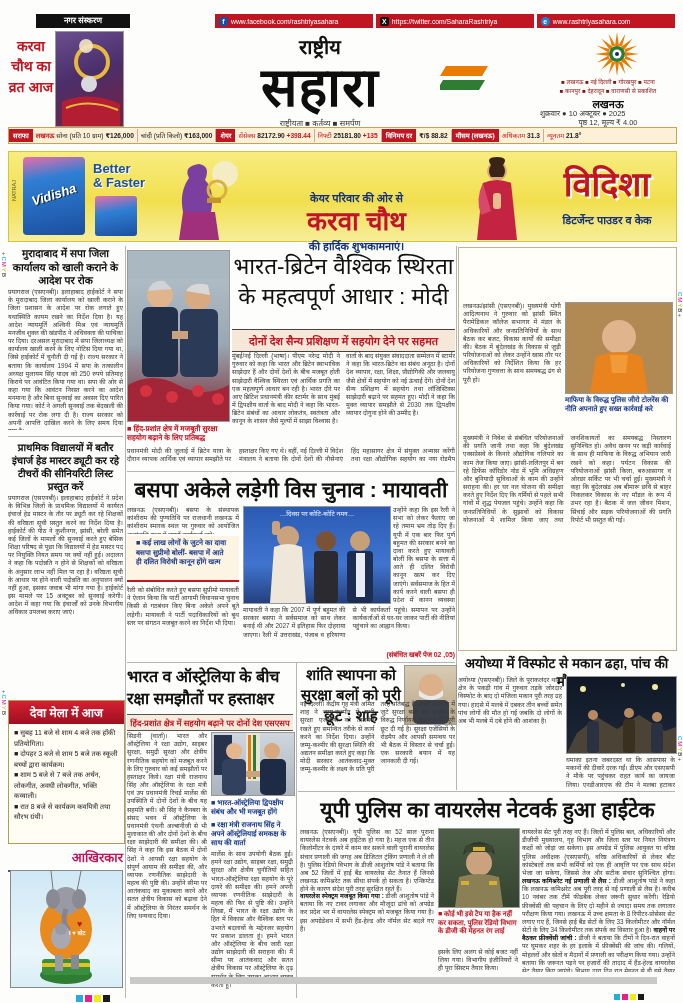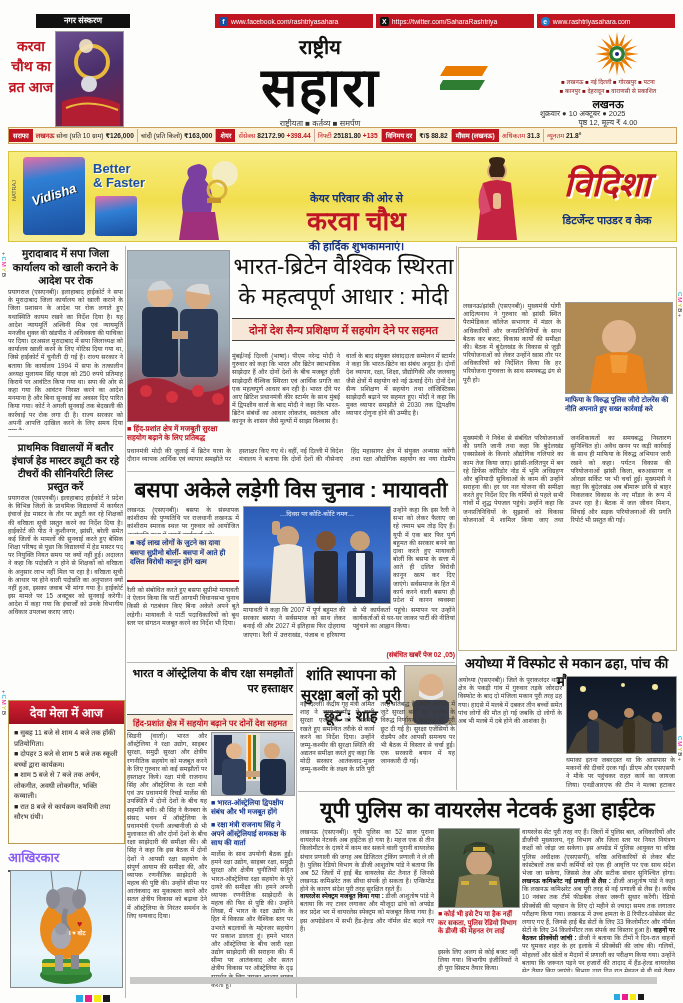--- a/index.html
+++ b/index.html
@@ -132,21 +132,21 @@
       <div style="font-size:11px;font-weight:bold;color:#14317c;">की हार्दिक शुभकामनाएं।</div>
     </div>
     <svg class="b" style="left:448px;top:3px;" width="80" height="85">
       <circle cx="40" cy="16" r="10" fill="#d9a87e"></circle>
       <path d="M34 10 Q28 2 40 2 Q52 2 46 10 Q50 16 46 22 L34 22 Q30 16 34 10" fill="#3a2416"></path>
       <path d="M26 28 Q40 22 54 28 L60 85 L20 85 Z" fill="#c42341"></path>
       <path d="M26 28 Q18 44 24 60 L34 56 Z" fill="#d8486a"></path>
       <rect x="36" y="38" width="8" height="16" rx="3" fill="#e8bd90"></rect>
     </svg>
     <div class="b" style="left:530px;top:8px;width:136px;text-align:center;">
-      <div style="font-size:34px;font-weight:800;font-style:italic;color:#c01622;text-shadow:2px 2px #fff;">विदिशा</div>
+      <div style="font-size:34px;font-weight:800;color:#c01622;text-shadow:2px 2px #fff;">विदिशा</div>
       <div style="font-size:11px;font-weight:bold;color:#14317c;margin-top:6px;">डिटर्जेन्ट पाउडर व केक</div>
     </div>
   </div>
 
   <div class="b vrule" style="left:125px;top:246px;height:752px;"></div>
   <div class="b vrule" style="left:456px;top:246px;height:544px;"></div>
   <div class="b vrule" style="left:296px;top:663px;height:335px;"></div>
 
   <div class="b hl just" style="left:8px;top:247px;width:115px;font-size:10.5px;line-height:1.3;text-align:center;">मुरादाबाद में सपा जिला कार्यालय को खाली कराने के आदेश पर रोक</div>
   <div class="b just body-t" style="left:8px;top:288px;width:115px;height:142px;">प्रयागराज (एसएनबी)। इलाहाबाद हाईकोर्ट ने सपा के मुरादाबाद जिला कार्यालय को खाली कराने के जिला प्रशासन के आदेश पर रोक लगाते हुए यथास्थिति कायम रखने का निर्देश दिया है। यह आदेश न्यायमूर्ति अश्विनी मिश्र एवं न्यायमूर्ति मनजीव शुक्ल की खंडपीठ ने अधिवक्ता की याचिका पर दिया। दरअसल मुरादाबाद में सपा जिलाध्यक्ष को कार्यालय खाली करने के लिए नोटिस दिया गया था, जिसे हाईकोर्ट में चुनौती दी गई है। राज्य सरकार ने बताया कि कार्यालय 1994 में सपा के तत्कालीन अध्यक्ष मुलायम सिंह यादव को 250 रुपये प्रतिमाह किराये पर आवंटित किया गया था। सपा की ओर से कहा गया कि आवंटन निरस्त करने का आदेश मनमाना है और बिना सुनवाई का अवसर दिए पारित किया गया। कोर्ट ने अगली सुनवाई तक बेदखली की कार्रवाई पर रोक लगा दी है। राज्य सरकार को अपनी आपत्ति दाखिल करने के लिए समय दिया गया है।</div>
@@ -157,21 +157,21 @@
   <div class="b" style="left:8px;top:700px;width:115px;height:142px;border:1px solid #b89a56;background:#fffdf4;">
     <div style="background:linear-gradient(180deg,#d42031,#9e1020);color:#fff;font-weight:bold;font-size:12px;text-align:center;padding:3px 8px;">देवा मेला में आज</div>
     <div style="padding:4px 5px;font-size:7px;line-height:1.5;color:#222;">
       <div>■ सुबह 11 बजे से शाम 4 बजे तक हॉकी प्रतियोगिता।</div>
       <div>■ दोपहर 3 बजे से शाम 5 बजे तक स्कूली बच्चों द्वारा कार्यक्रम।</div>
       <div>■ शाम 5 बजे से 7 बजे तक अर्चन, लोकगीत, अवधी लोकगीत, भक्ति कव्वाली।</div>
       <div>■ रात 8 बजे से कार्यक्रम कवयित्री तथा सौरभ ग्रंथी।</div>
     </div>
   </div>
 
-  <div class="b" style="left:8px;top:848px;width:115px;text-align:left;font-size:13px;font-weight:800;color:#8b5cf6;border-bottom:2px solid #555;padding-bottom:4px;">आखिरकार</div>
+  <div class="b" style="left:8px;top:848px;width:115px;text-align:right;font-size:13px;font-weight:800;color:#be185d;border-bottom:2px solid #555;padding-bottom:4px;">आखिरकार</div>
   <div class="b photo" style="left:10px;top:870px;width:111px;height:116px;background:linear-gradient(180deg,#cfe8f5 0%,#eaf6fb 70%,#d8eef7 100%);border:1px solid #888;">
     <svg width="111" height="116">
       <line x1="40" y1="0" x2="44" y2="36" stroke="#777" stroke-width="1"></line>
       <line x1="70" y1="0" x2="64" y2="30" stroke="#777" stroke-width="1"></line>
       <ellipse cx="55" cy="104" rx="26" ry="9" fill="#2e7d32"></ellipse>
       <rect x="31" y="88" width="48" height="16" rx="3" fill="#3a8f3e"></rect>
       <rect x="31" y="92" width="48" height="4" fill="#e3c322"></rect>
       <ellipse cx="55" cy="58" rx="26" ry="30" fill="#e88a1e"></ellipse>
       <circle cx="55" cy="30" r="14" fill="#9a9aa4"></circle>
       <ellipse cx="42" cy="28" rx="7" ry="10" fill="#8a8a94"></ellipse>
@@ -198,52 +198,52 @@
       <rect x="44" y="80" width="16" height="8" fill="#caa27e"></rect>
       <path d="M0 134 Q25 120 50 134 T101 134 L101 170 L0 170 Z" fill="#a32638"></path>
       <circle cx="18" cy="140" r="6" fill="#d4333f"></circle>
         <circle cx="44" cy="146" r="6" fill="#d4333f"></circle>
       <circle cx="70" cy="140" r="6" fill="#d4333f"></circle>
         <circle cx="90" cy="148" r="6" fill="#d4333f"></circle>
     </svg>
   </div>
   <div class="b cap red" style="left:127px;top:424px;width:101px;font-size:7.3px;">■ हिंद-प्रशांत क्षेत्र में मजबूती सुरक्षा सहयोग बढ़ाने के लिए प्रतिबद्ध</div>
   <div class="b hl" style="left:232px;top:252px;width:223px;font-size:22.5px;line-height:1.32;text-align:center;font-weight:400;">भारत-ब्रिटेन वैश्विक स्थिरता के महत्वपूर्ण आधार : मोदी</div>
-  <div class="b" style="left:232px;top:318px;width:223px;background:#f6e7d8;border-top:1.5px solid #444;border-bottom:1.5px solid #444;color:#c01622;font-weight:bold;font-size:11px;text-align:center;padding:3px 0;">दोनों देश सैन्य प्रशिक्षण में सहयोग देने पर सहमत</div>
+  <div class="b" style="left:232px;top:329px;width:223px;background:#f6e7d8;border-top:1.5px solid #444;border-bottom:1.5px solid #444;color:#c01622;font-weight:bold;font-size:11px;text-align:center;padding:3px 0;">दोनों देश सैन्य प्रशिक्षण में सहयोग देने पर सहमत</div>
   <div class="b just body-t" style="left:232px;top:352px;width:108px;height:92px;">मुंबई/नई दिल्ली (भाषा)। पीएम नरेन्द्र मोदी ने गुरुवार को कहा कि भारत और ब्रिटेन स्वाभाविक साझेदार हैं और दोनों देशों के बीच मजबूत होती साझेदारी वैश्विक स्थिरता एवं आर्थिक प्रगति का एक महत्वपूर्ण आधार बन रही है। भारत दौरे पर आए ब्रिटिश प्रधानमंत्री कीर स्टार्मर के साथ मुंबई में द्विपक्षीय वार्ता के बाद मोदी ने कहा कि भारत-ब्रिटेन संबंधों का आधार लोकतंत्र, स्वतंत्रता और कानून के शासन जैसे मूल्यों में साझा विश्वास है।</div>
   <div class="b just body-t" style="left:346px;top:352px;width:109px;height:92px;">वार्ता के बाद संयुक्त संवाददाता सम्मेलन में स्टार्मर ने कहा कि भारत-ब्रिटेन का संबंध अनूठा है। दोनों देश व्यापार, रक्षा, शिक्षा, प्रौद्योगिकी और जलवायु जैसे क्षेत्रों में सहयोग को नई ऊंचाई देंगे। दोनों देश सैन्य प्रशिक्षण में सहयोग तथा लॉजिस्टिक्स साझेदारी बढ़ाने पर सहमत हुए। मोदी ने कहा कि मुक्त व्यापार समझौते से 2030 तक द्विपक्षीय व्यापार दोगुना होने की उम्मीद है।</div>
   <div class="b just body-t" style="left:127px;top:447px;width:328px;height:22px;column-count:3;column-gap:8px;">प्रधानमंत्री मोदी की जुलाई में ब्रिटेन यात्रा के दौरान व्यापक आर्थिक एवं व्यापार समझौते पर हस्ताक्षर किए गए थे। वहीं, नई दिल्ली में विदेश मंत्रालय ने बताया कि दोनों देशों की नौसेनाएं हिंद महासागर क्षेत्र में संयुक्त अभ्यास करेंगी तथा रक्षा औद्योगिक सहयोग का नया रोडमैप तैयार किया जाएगा। ब्रिटिश पीएम के साथ बड़ा कारोबारी प्रतिनिधिमंडल भी भारत आया है।</div>
 
   <div class="b hrule" style="left:127px;top:471px;width:328px;"></div>
 
   <div class="b hl" style="left:127px;top:475px;width:328px;font-size:21px;text-align:center;font-weight:800;">बसपा अकेले लड़ेगी विस चुनाव : मायावती</div>
   <div class="b just body-t" style="left:127px;top:506px;width:112px;height:28px;">लखनऊ (एसएनबी)। बसपा के संस्थापक कांशीराम की पुण्यतिथि पर राजधानी लखनऊ में कांशीराम स्मारक स्थल पर गुरुवार को आयोजित श्रद्धांजलि सभा में लाखों कार्यकर्ता जुटे।</div>
-  <div class="b" style="left:127px;top:536px;width:112px;height:46px;background:#fdf4e3;border-bottom:2.5px solid #c01622;padding:2px 3px;box-sizing:border-box;color:#1a3a8c;font-weight:bold;font-size:7.2px;line-height:1.35;overflow:hidden;">■ कई लाख लोगों के जुटने का दावा बसपा सुप्रीमो बोलीं- बसपा में आते ही दलित विरोधी कानून होंगे खत्म</div>
+  <div class="b" style="left:127px;top:536px;width:112px;height:46px;background:#fdf4e3;border-bottom:2.5px solid #c01622;padding:2px 9px;box-sizing:border-box;color:#1a3a8c;font-weight:bold;font-size:7.2px;line-height:1.35;overflow:hidden;">■ कई लाख लोगों के जुटने का दावा बसपा सुप्रीमो बोलीं- बसपा में आते ही दलित विरोधी कानून होंगे खत्म</div>
   <div class="b just body-t" style="left:127px;top:586px;width:112px;height:72px;">रैली को संबोधित करते हुए बसपा सुप्रीमो मायावती ने ऐलान किया कि पार्टी आगामी विधानसभा चुनाव किसी से गठबंधन किए बिना अकेले अपने बूते लड़ेगी। मायावती ने पार्टी पदाधिकारियों को बूथ स्तर पर संगठन मजबूत करने का निर्देश भी दिया।</div>
   <div class="b photo" style="left:243px;top:506px;width:146px;height:96px;background:linear-gradient(180deg,#2b5bb4 0%,#3f74cf 60%,#24407e 100%);">
     <svg width="146" height="96">
       <circle cx="44" cy="30" r="11" fill="#caa27e"></circle>
       <path d="M30 40 Q44 34 58 40 L62 96 L26 96 Z" fill="#efe8da"></path>
       <rect x="28" y="14" width="8" height="14" rx="3" fill="#caa27e"></rect>
       <circle cx="82" cy="34" r="10" fill="#7a5236"></circle>
       <rect x="70" y="44" width="24" height="52" rx="4" fill="#2a2a30"></rect>
       <circle cx="116" cy="34" r="10" fill="#c8a078"></circle>
       <rect x="103" y="44" width="26" height="52" rx="4" fill="#1d2d52"></rect>
       <rect x="112" y="46" width="9" height="44" fill="#e8ecf4"></rect>
     </svg>
     <div class="b" style="left:0;top:2px;width:146px;text-align:center;color:#eef2ff;font-size:6.5px;">…दिवस पर कोटि-कोटि नमन…</div>
   </div>
   <div class="b just body-t" style="left:393px;top:506px;width:62px;height:96px;">उन्होंने कहा कि इस रैली ने सभा को लेकर फैलाए जा रहे तमाम भ्रम तोड़ दिए हैं। यूपी में एक बार फिर पूर्ण बहुमत की सरकार बनने का दावा करते हुए मायावती बोलीं कि बसपा के सत्ता में आते ही दलित विरोधी कानून खत्म कर दिए जाएंगे। सर्वसमाज के हित में कार्य करने वाली बसपा ही प्रदेश में कानून व्यवस्था बहाल कर सकती है।</div>
   <div class="b just body-t" style="left:243px;top:606px;width:212px;height:44px;column-count:2;column-gap:7px;">मायावती ने कहा कि 2007 में पूर्ण बहुमत की सरकार बसपा ने सर्वसमाज को साथ लेकर बनाई थी और 2027 में इतिहास फिर दोहराया जाएगा। रैली में उत्तराखंड, पंजाब व हरियाणा से भी कार्यकर्ता पहुंचे। समापन पर उन्होंने कार्यकर्ताओं से घर-घर जाकर पार्टी की नीतियां पहुंचाने का आह्वान किया।</div>
   <div class="b" style="left:300px;top:650px;width:155px;font-size:6.8px;font-weight:bold;color:#c01622;text-align:right;">(संबंधित खबरें पेज 02 ,05)</div>
 
   <div class="b hrule" style="left:127px;top:662px;width:328px;"></div>
 
-  <div class="b hl" style="left:127px;top:666px;width:166px;font-size:11px;line-height:1.35;text-align:right;font-weight:800;">भारत व ऑस्ट्रेलिया के बीच रक्षा समझौतों पर हस्ताक्षर</div>
-  <div class="b" style="left:127px;top:714px;width:166px;background:#f6ecdc;border-top:1px solid #555;border-bottom:1px solid #555;color:#c01622;font-weight:bold;font-size:8.3px;text-align:center;padding:2px 0;">हिंद-प्रशांत क्षेत्र में सहयोग बढ़ाने पर दोनों देश सहमत</div>
+  <div class="b hl" style="left:127px;top:666px;width:166px;font-size:16px;line-height:1.35;text-align:left;font-weight:800;">भारत व ऑस्ट्रेलिया के बीच रक्षा समझौतों पर हस्ताक्षर</div>
+  <div class="b" style="left:127px;top:714px;width:166px;background:#f6ecdc;border-top:1px solid #555;border-bottom:1px solid #555;color:#c01622;font-weight:bold;font-size:8.3px;text-align:center;padding:2px 0;">हिंद-प्रशांत क्षेत्र में सहयोग बढ़ाने पर दोनों देश एसएसप</div>
   <div class="b just body-t" style="left:127px;top:732px;width:80px;height:264px;">सिडनी (वार्ता)। भारत और ऑस्ट्रेलिया ने रक्षा उद्योग, साइबर सुरक्षा, समुद्री सुरक्षा और क्षेत्रीय रणनीतिक सहयोग को मजबूत करने के लिए गुरुवार को कई समझौतों पर हस्ताक्षर किये। रक्षा मंत्री राजनाथ सिंह और ऑस्ट्रेलिया के रक्षा मंत्री एवं उप प्रधानमंत्री रिचर्ड मार्लेस की उपस्थिति में दोनों देशों के बीच यह सहमति बनी। श्री सिंह ने कैनबरा के संसद भवन में ऑस्ट्रेलिया के प्रधानमंत्री एंथनी अल्बानीजी से भी मुलाकात की और दोनों देशों के बीच रक्षा साझेदारी की समीक्षा की। श्री सिंह ने कहा कि इस बैठक में दोनों देशों ने आपसी रक्षा सहयोग के संपूर्ण आयाम की समीक्षा की, और व्यापक रणनीतिक साझेदारी के महत्व की पुष्टि की। उन्होंने सीमा पर आतंकवाद का मुकाबला करने और सतत क्षेत्रीय विकास को बढ़ावा देने में ऑस्ट्रेलिया के निरंतर समर्थन के लिए धन्यवाद दिया।</div>
   <div class="b photo" style="left:211px;top:732px;width:82px;height:62px;background:linear-gradient(180deg,#cfd6dd,#aab4bd);">
     <svg width="82" height="62">
       <rect x="2" y="2" width="18" height="40" fill="#26324e"></rect>
       <rect x="34" y="0" width="14" height="48" fill="#e9e4d8"></rect>
       <rect x="36" y="2" width="3" height="44" fill="#e97b00"></rect>
       <rect x="41" y="2" width="3" height="44" fill="#2e7d32"></rect>
       <circle cx="22" cy="18" r="8" fill="#e3b68e"></circle>
       <rect x="10" y="26" width="24" height="36" rx="5" fill="#31415e"></rect>
       <circle cx="60" cy="18" r="8" fill="#d8a87e"></circle>

